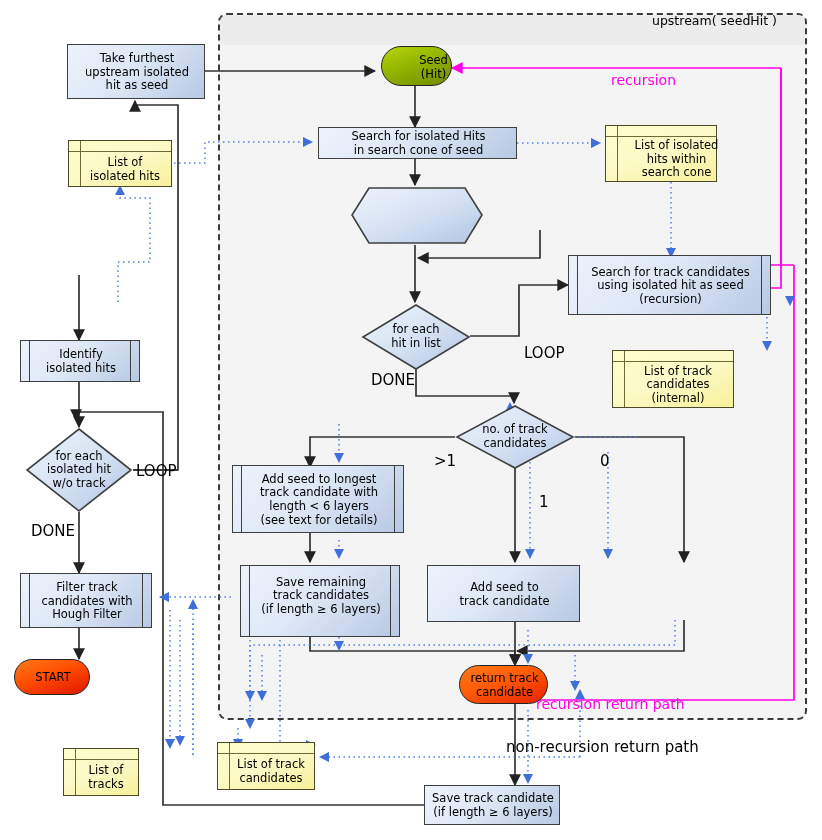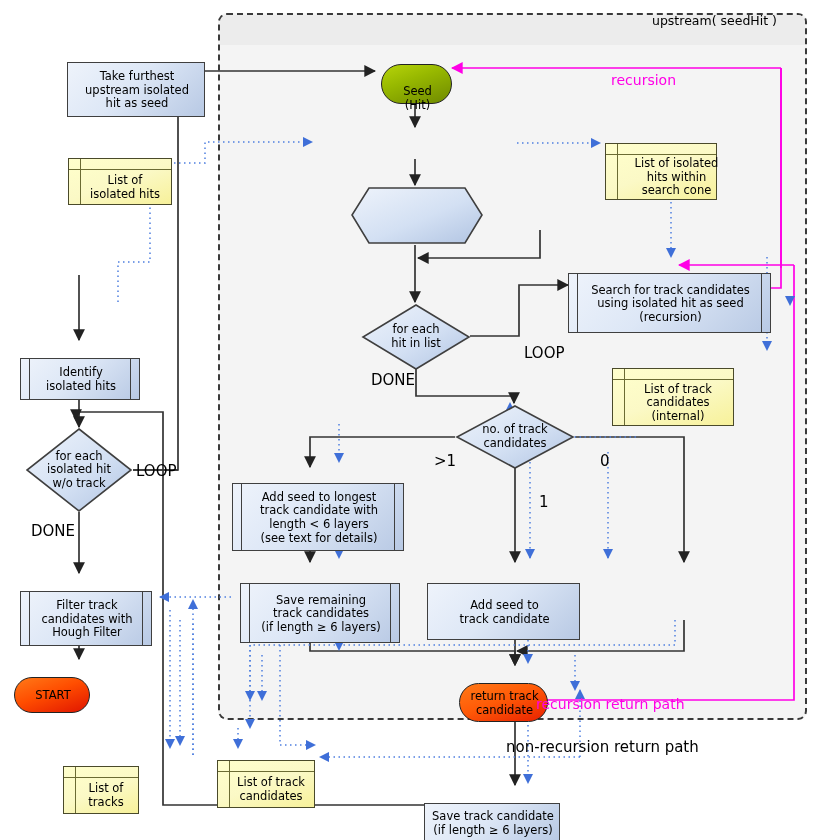--- a/index.html
+++ b/index.html
@@ -1,20 +1,20 @@
 <!DOCTYPE html>
 <html><head>
 <meta charset="utf-8">
 <style>
   html,body{margin:0;padding:0;background:#ffffff;}
   #stage{position:relative;width:822px;height:840px;background:#ffffff;
          font-family:"DejaVu Sans","Liberation Sans",sans-serif;overflow:hidden;}
   svg#wires{position:absolute;left:0;top:0;width:822px;height:840px;}
   .node{position:absolute;box-sizing:border-box;display:flex;align-items:center;
-        justify-content:center;text-align:center;color:#000;line-height:1.18;margin-top:18px;}
+        justify-content:center;text-align:center;color:#000;line-height:1.18;}
   .proc{background:linear-gradient(135deg,#eef3fb 0%,#dde7f6 45%,#b8c9e4 100%);
         border:1.6px solid #3f3f3f;font-size:11.5px;}
   .sub{background:linear-gradient(135deg,#eef3fb 0%,#dde7f6 45%,#b8c9e4 100%);
        border:1.6px solid #3f3f3f;font-size:11.5px;}
   .sub:before,.sub:after{content:"";position:absolute;top:0;bottom:0;width:0;
        border-left:1.4px solid #3f3f3f;}
   .sub:before{left:8px;} .sub:after{right:8px;}
   .note{background:linear-gradient(160deg,#ffffcc 0%,#fbf9c6 50%,#f7f19a 100%);
         border:1.6px solid #4a4a2a;font-size:11.5px;}
   .note .nbar-t{position:absolute;left:0;right:0;top:10px;height:0;border-top:1.4px solid #6b6b33;}
@@ -199,24 +199,28 @@
   </div>
 
   <div class="node note" style="left:63px;top:748px;width:76px;height:48px;position:absolute;">
     <div class="nbar-t"></div>
     <div class="nbar-l"></div>
     <span class="shape-txt" style="left:10px;top:10px;width:64px;height:38px;white-space:pre-line;">List of
 tracks</span>
   </div>
 
   <div class="node term term-seed" style="left:381px;top:46px;width:71px;height:40px;">
-    <span class="shape-txt" style="left:0;top:14px;width:71px;height:40px;white-space:pre-line;">Seed
+    <span class="shape-txt" style="left:0;top:1px;width:71px;height:40px;white-space:pre-line;padding-left:16px;">Seed
 (Hit)</span>
   </div>
 
+  <div class="node proc" style="left:318px;top:127px;width:199px;height:32px;">
+    <span class="shape-txt" style="left:0;top:0;width:199px;height:32px;white-space:pre-line;">Search for isolated Hits
+in search cone of seed</span>
+  </div>
 
   <div class="node note" style="left:605px;top:125px;width:112px;height:57px;position:absolute;">
     <div class="nbar-t"></div>
     <div class="nbar-l"></div>
     <span class="shape-txt" style="left:10px;top:10px;width:121px;height:47px;white-space:pre-line;">List of isolated
 hits within
 search cone</span>
   </div>
 
   <svg style="position:absolute;left:350px;top:186px;width:134px;height:59px;">
@@ -256,21 +260,21 @@
   <span class="shape-txt" style="left:455px;top:404px;width:120px;height:66px;white-space:pre-line;">no. of track
 candidates</span>
 
   <div class="node sub" style="left:232px;top:465px;width:172px;height:68px;position:absolute;">
     <span class="shape-txt" style="left:12px;top:0;width:148px;height:68px;white-space:pre-line;">Add seed to longest
 track candidate with
 length &lt; 6 layers
 (see text for details)</span>
   </div>
 
-  <div class="node sub" style="left:240px;top:565px;width:160px;height:60px;position:absolute;padding-left:32px;">
+  <div class="node sub" style="left:240px;top:565px;width:160px;height:72px;position:absolute;padding-left:32px;">
     <span class="shape-txt" style="left:12px;top:0;width:136px;height:60px;white-space:pre-line;">Save remaining
 track candidates
 (if length ≥ 6 layers)</span>
   </div>
 
   <div class="node proc" style="left:427px;top:565px;width:153px;height:57px;">
     <span class="shape-txt" style="left:0;top:0;width:153px;height:57px;white-space:pre-line;">Add seed to
 track candidate</span>
   </div>
 

